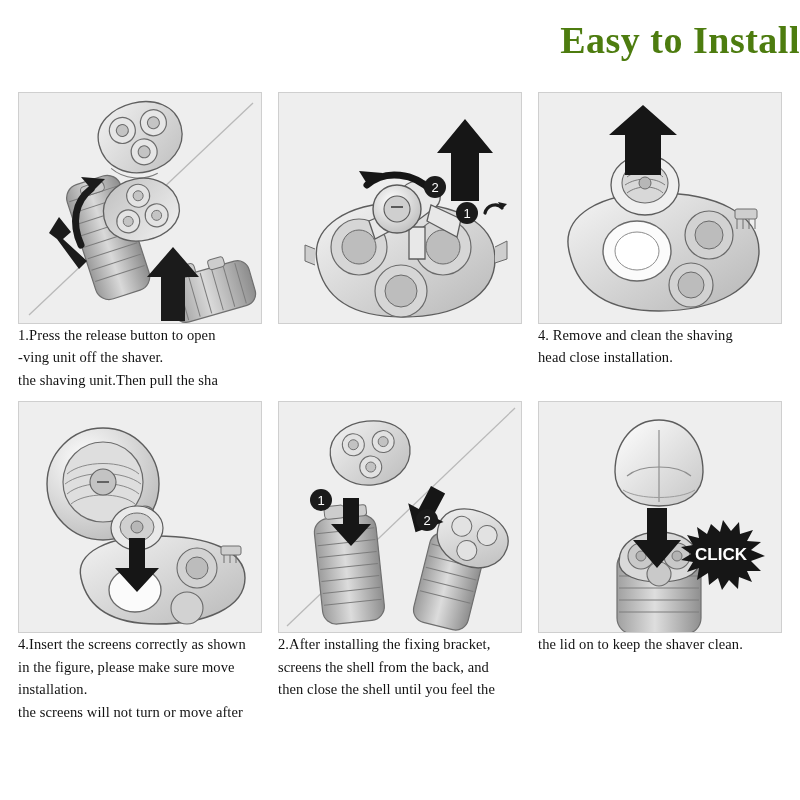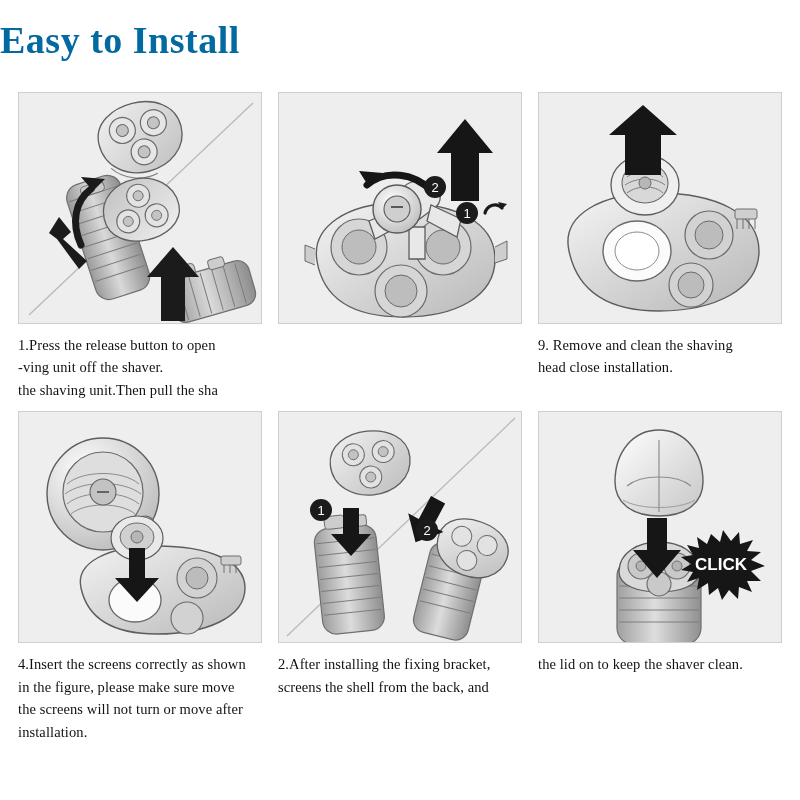--- a/index.html
+++ b/index.html
@@ -12,47 +12,46 @@
     overflow: hidden;
   }
   #page {
     position: relative;
     width: 800px; height: 800px;
     background: #fff;
   }
   .title {
     position: absolute;
     top: 18px; left: 0; width: 800px;
-    text-align: left;
+    text-align: right;
     font-family: "Liberation Serif", serif;
     font-weight: 700;
     font-size: 38px;
     letter-spacing: 0.5px;
-    color: #0369a1;
+    color: #4d7c0f;
   }
   .grid {
     position: absolute;
     top: 92px; left: 18px;
     width: 764px;
     display: grid;
     grid-template-columns: 244px 244px 244px;
     grid-column-gap: 16px;
     grid-row-gap: 10px;
   }
   .cell { width: 244px; }
   .panel {
     position: relative;
     width: 244px; height: 232px;
     background: #eeeeee;
     border: 1px solid #cfcfcf;
     overflow: hidden;
   }
   .panel svg { display: block; }
   .caption {
-    margin-top: 10px;
     font-family: "Liberation Serif", serif;
     font-size: 14.5px;
     line-height: 1.55;
     color: #111;
     letter-spacing: 0.1px;
   }
   .row2 .panel { height: 232px; }
 </style>
 </head>
 <body>
@@ -249,21 +248,21 @@
             </g>
             <circle cx="34" cy="32" r="6" fill="#b7b7b7" stroke="#6a6a6a" stroke-width="1"></circle>
           </g>
 
           <g fill="#161616">
             <path d="M86 68 L86 28 L70 28 L104 -2 L138 28 L122 28 L122 68 Z" transform="translate(0,14)"></path>
           </g>
         </svg>
       </div>
       <div class="caption">
-        <div>9. Remove and clean the shaving</div>
+        <div>4. Remove and clean the shaving</div>
         <div>head close installation.</div>
       </div>
     </div>
 
     <div class="cell row2">
       <div class="panel">
         <svg width="244" height="232" viewBox="0 0 244 232">
           <defs>
             <radialGradient id="g4s" cx="0.35" cy="0.3" r="0.85">
               <stop offset="0" stop-color="#ffffff"></stop>
@@ -310,22 +309,22 @@
           </g>
 
           <g fill="#161616">
             <path d="M110 136 L110 166 L96 166 L118 190 L140 166 L126 166 L126 136 Z"></path>
           </g>
         </svg>
       </div>
       <div class="caption">
         <div>4.Insert the screens correctly as shown</div>
         <div>in the figure, please make sure move</div>
+        <div>installation.</div>
         <div>the screens will not turn or move after</div>
-        <div>installation.</div>
       </div>
     </div>
 
     <div class="cell row2">
       <div class="panel">
         <svg width="244" height="232" viewBox="0 0 244 232">
           <defs>
             <linearGradient id="g5b" x1="0" y1="0" x2="1" y2="0">
               <stop offset="0" stop-color="#9c9c9c"></stop>
                 <stop offset="0.45" stop-color="#dcdcdc"></stop>
@@ -394,20 +393,21 @@
           </g>
           <g>
             <circle cx="148" cy="118" r="11" fill="#1b1b1b"></circle>
             <text x="148" y="123" text-anchor="middle" font-family="Liberation Sans, sans-serif" font-size="13" fill="#fff">2</text>
           </g>
         </svg>
       </div>
       <div class="caption">
         <div>2.After installing the fixing bracket,</div>
         <div>screens the shell from the back, and</div>
+        <div>then close the shell until you feel the</div>
       </div>
     </div>
 
     <div class="cell row2">
       <div class="panel">
         <svg width="244" height="232" viewBox="0 0 244 232">
           <defs>
             <linearGradient id="g6b" x1="0" y1="0" x2="1" y2="0">
               <stop offset="0" stop-color="#a0a0a0"></stop>
                 <stop offset="0.45" stop-color="#dedede"></stop>

